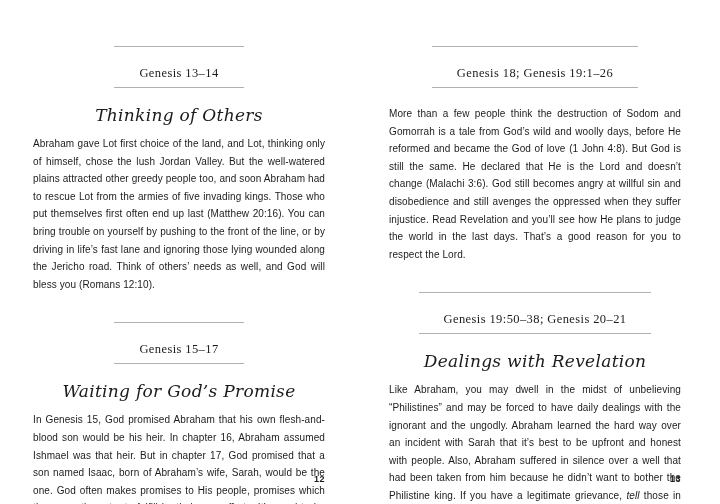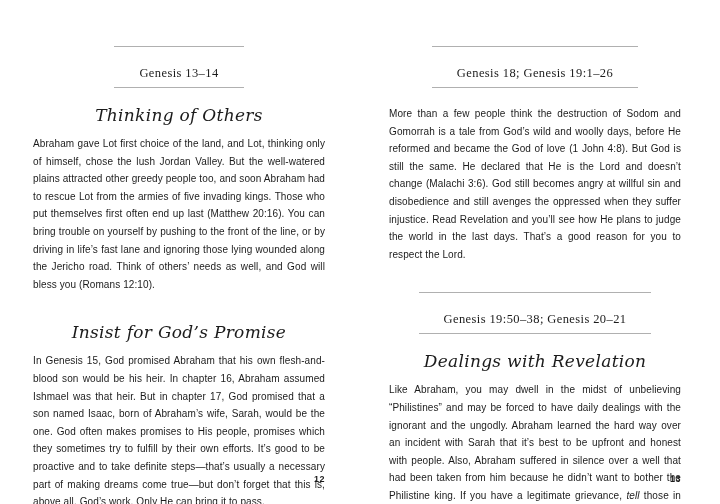--- a/index.html
+++ b/index.html
@@ -81,21 +81,24 @@
 
     <div class="section">
       <div class="chapter-head">
         <span>Genesis 13–14</span>
       </div>
       <h2 class="script-title">Thinking of Others</h2>
       <p class="body-text"><span>Abraham gave Lot first choice of the land, and Lot, thinking only of himself, chose the lush Jordan Valley. But the well-watered plains attracted other greedy people too, and soon Abraham had to rescue Lot from the armies of five invading kings. Those who put themselves first often end up last (Matthew 20:16). You can bring trouble on yourself by pushing to the front of the line, or by driving in life’s fast lane and ignoring those lying wounded along the Jericho road. Think of others’ needs as well, and God will bless you (Romans 12:10).</span><span class="em"></span><span></span></p>
     </div>
 
     <div class="section">
-      <h2 class="script-title">Insist for God’s Promise</h2>
+      <div class="chapter-head">
+        <span>Genesis 15–17</span>
+      </div>
+      <h2 class="script-title">Waiting for God’s Promise</h2>
       <p class="body-text"><span>In Genesis 15, God promised Abraham that his own flesh-and-blood son would be his heir. In chapter 16, Abraham assumed Ishmael was that heir. But in chapter 17, God promised that a son named Isaac, born of Abraham’s wife, Sarah, would be the one. God often makes promises to His people, promises which they sometimes try to fulfill by their own efforts. It’s good to be proactive and to take definite steps—that’s usually a necessary part of making dreams come true—but don’t forget that this is, above all, God’s work. Only He can bring it to pass.</span><span class="em"></span><span></span></p>
     </div>
 
     <div class="page-number">12</div>
   </div>
 
   <div class="page page-right">
 
     <div class="section">
       <div class="chapter-head">

